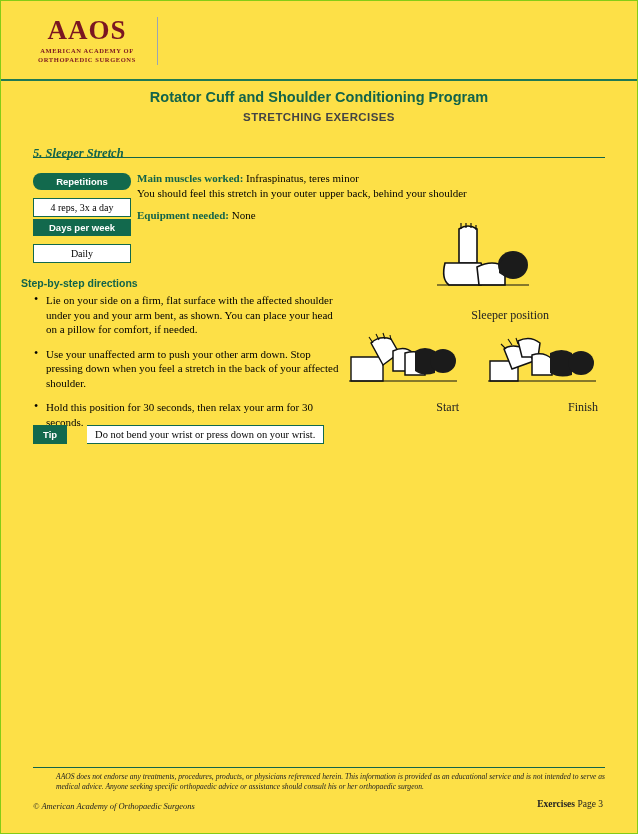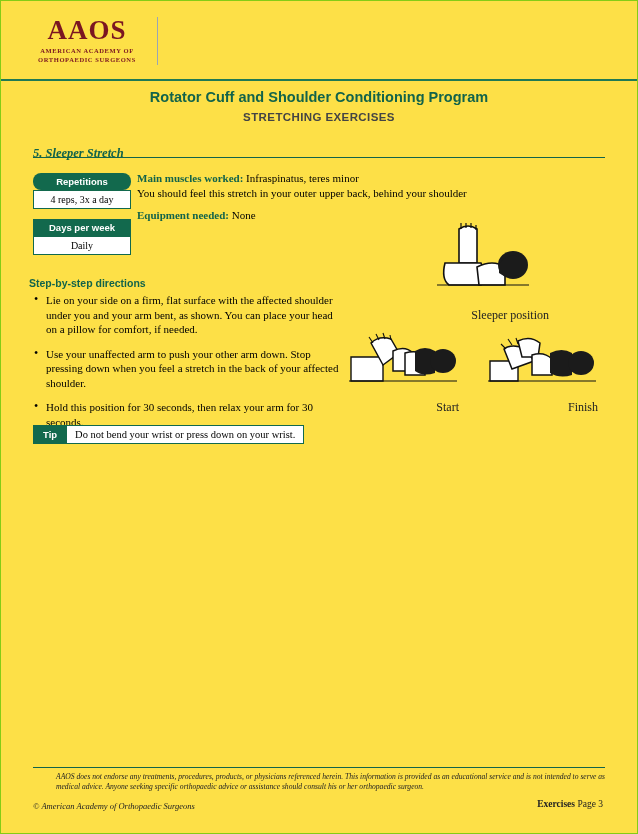--- a/index.html
+++ b/index.html
@@ -171,20 +171,21 @@
   }
   .val-box {
     position: absolute;
     width: 98px;
     border: 1px solid #12694d;
     background: #fff;
     text-align: center;
     font-family: "Liberation Serif", serif;
     font-size: 10px;
     padding: 3px 0;
+    margin-top: 8px;
   }
   #reps-label { left: 32px; top: 172px; border-radius: 8px; }
   #reps-value { left: 32px; top: 189px; }
   #days-label { left: 32px; top: 218px; }
   #days-value { left: 32px; top: 235px; }
 
   
   .muscles {
     position: absolute;
     left: 136px; top: 170px;
@@ -197,21 +198,21 @@
     position: absolute;
     left: 136px; top: 208px;
     width: 300px;
     font-size: 11px;
   }
   .equip b { color: #12634a; }
 
   
   .dir-head {
     position: absolute;
-    left: 28px; top: 276px;
+    left: 20px; top: 276px;
     font-family: "Liberation Sans", sans-serif;
     font-weight: bold;
     font-size: 10.5px;
     color: #12634a;
   }
   .dir-list {
     position: absolute;
     left: 32px; top: 292px;
     width: 310px;
     margin: 0; padding: 0;
@@ -230,20 +231,21 @@
     left: 1px; top: -1px;
     font-size: 12px;
   }
 
   
   .tip-wrap {
     position: absolute;
     left: 32px; top: 424px;
     display: flex;
     align-items: stretch;
+    gap: 20px;
   }
   .tip-label {
     background: #12694d;
     color: #fff;
     font-family: "Liberation Sans", sans-serif;
     font-weight: bold;
     font-size: 9.5px;
     padding: 3px 10px;
     display: flex; align-items: center;
   }

